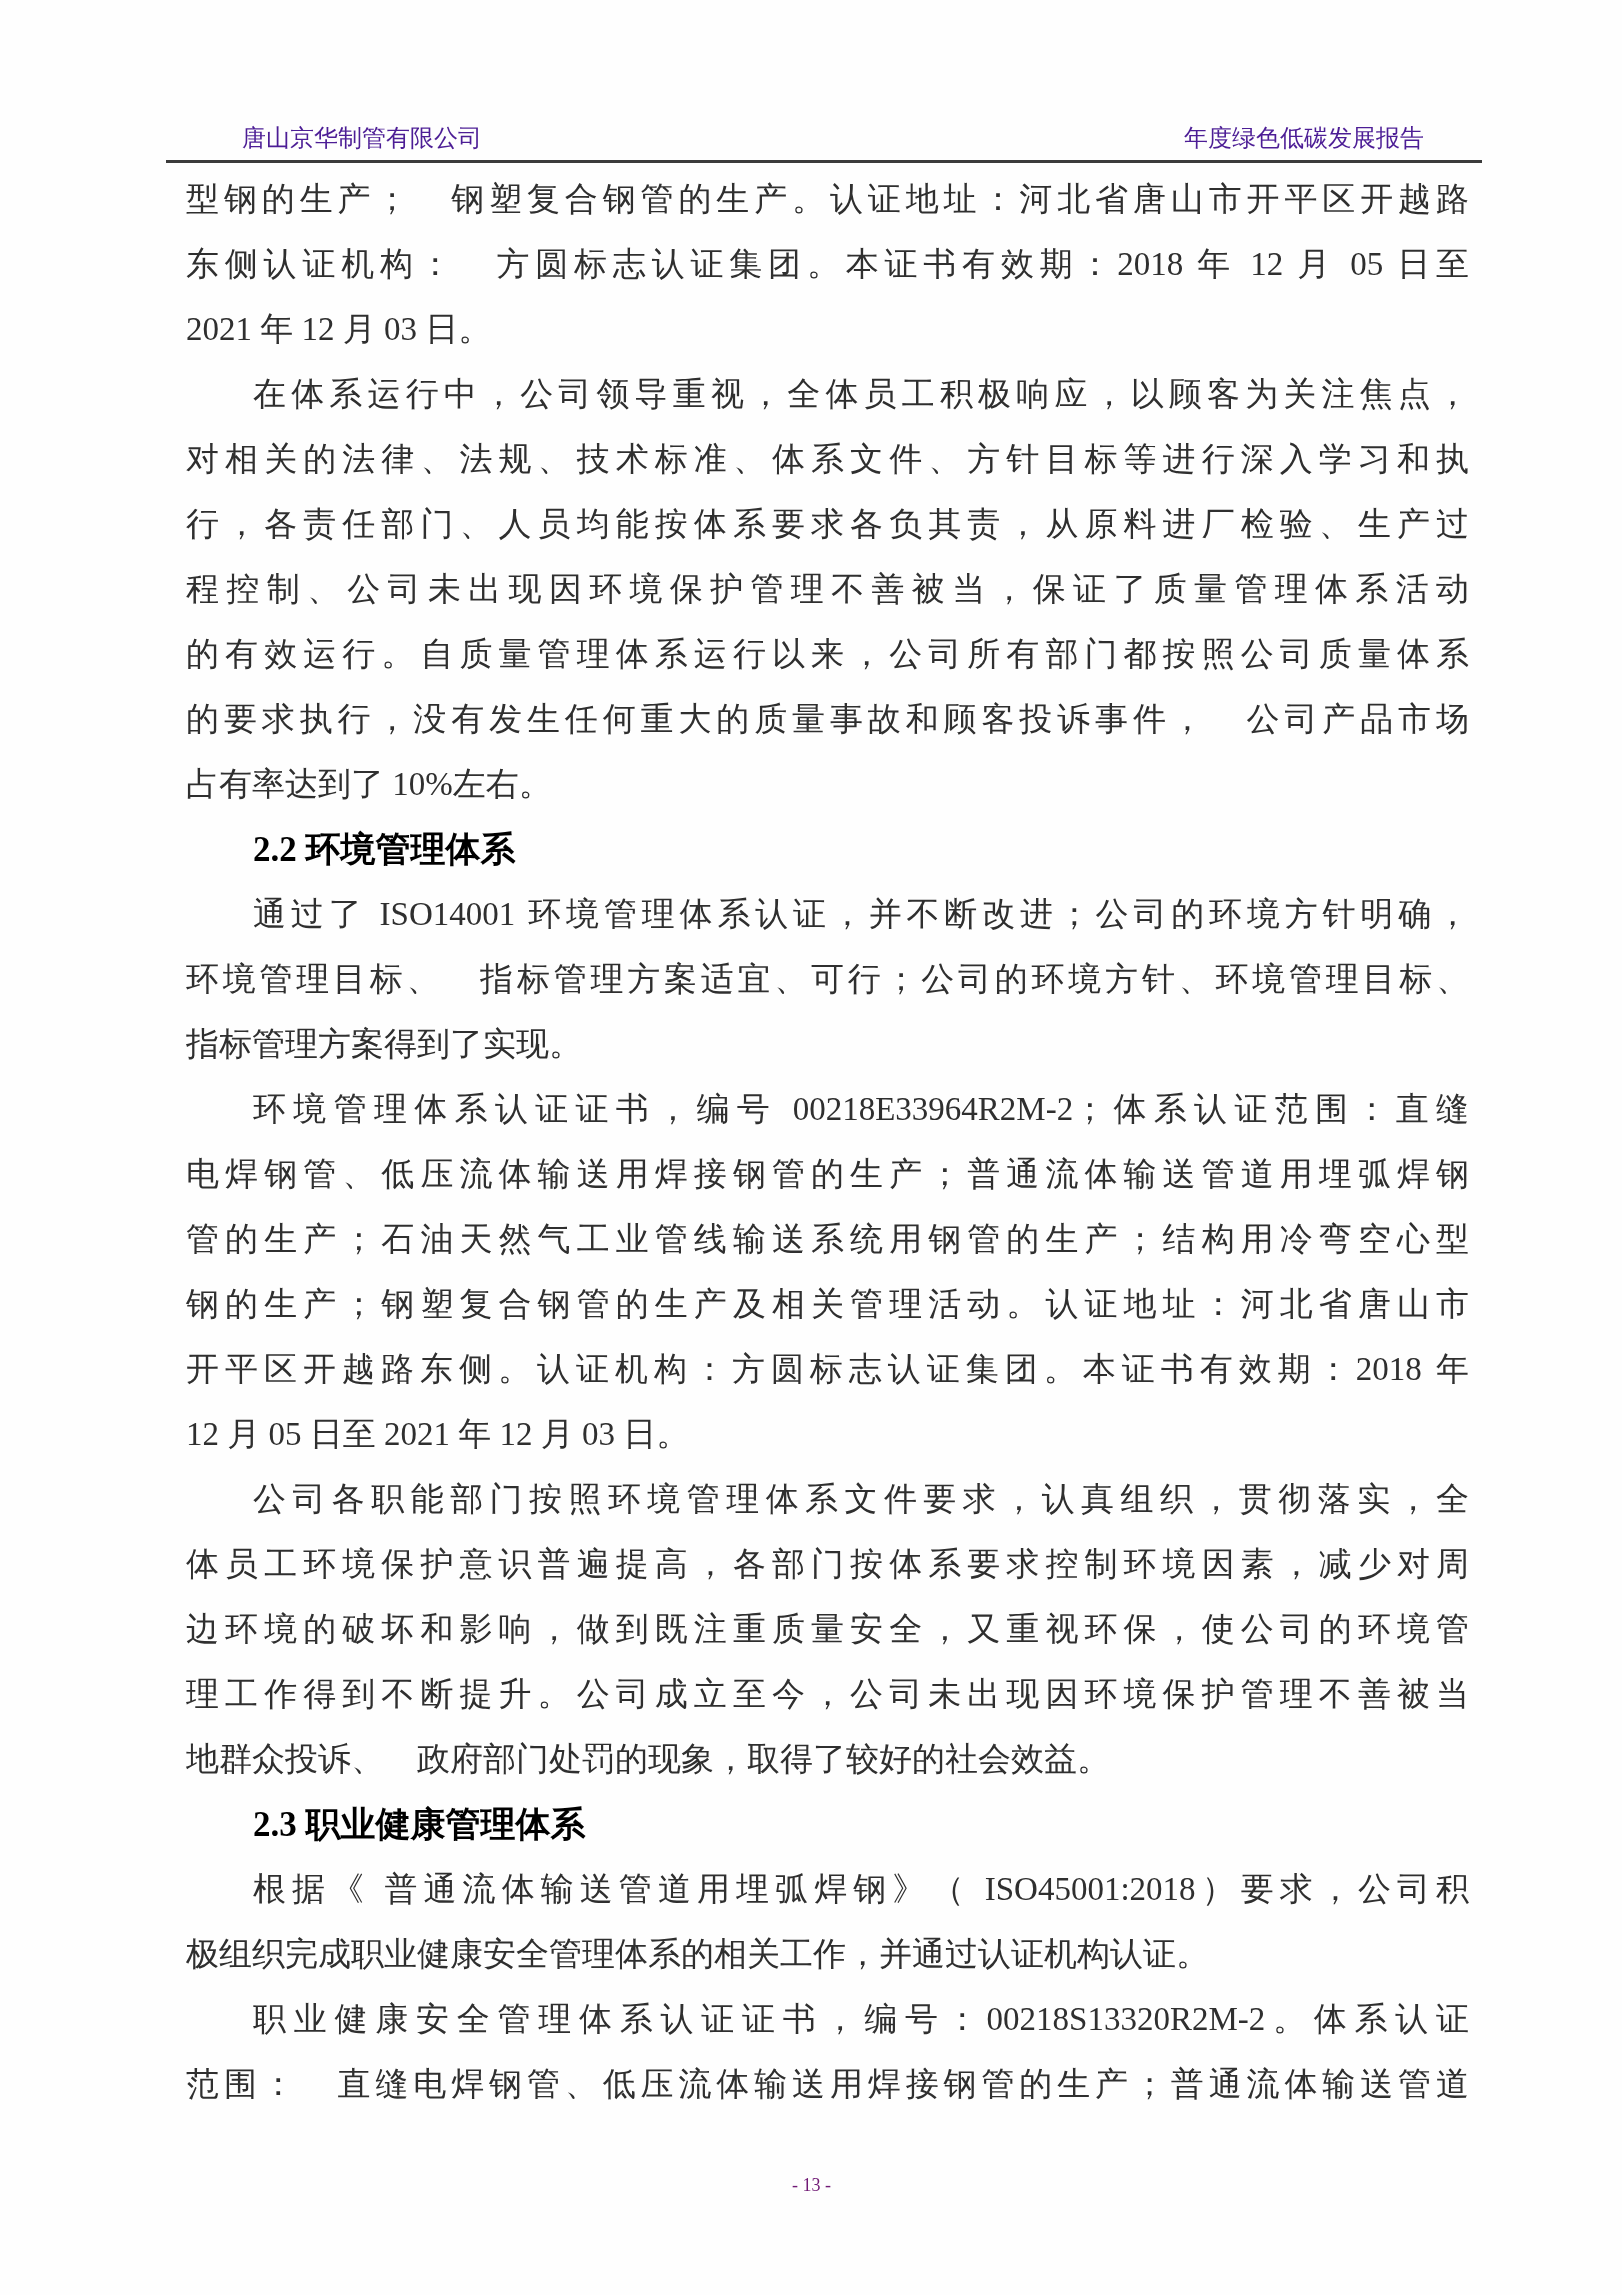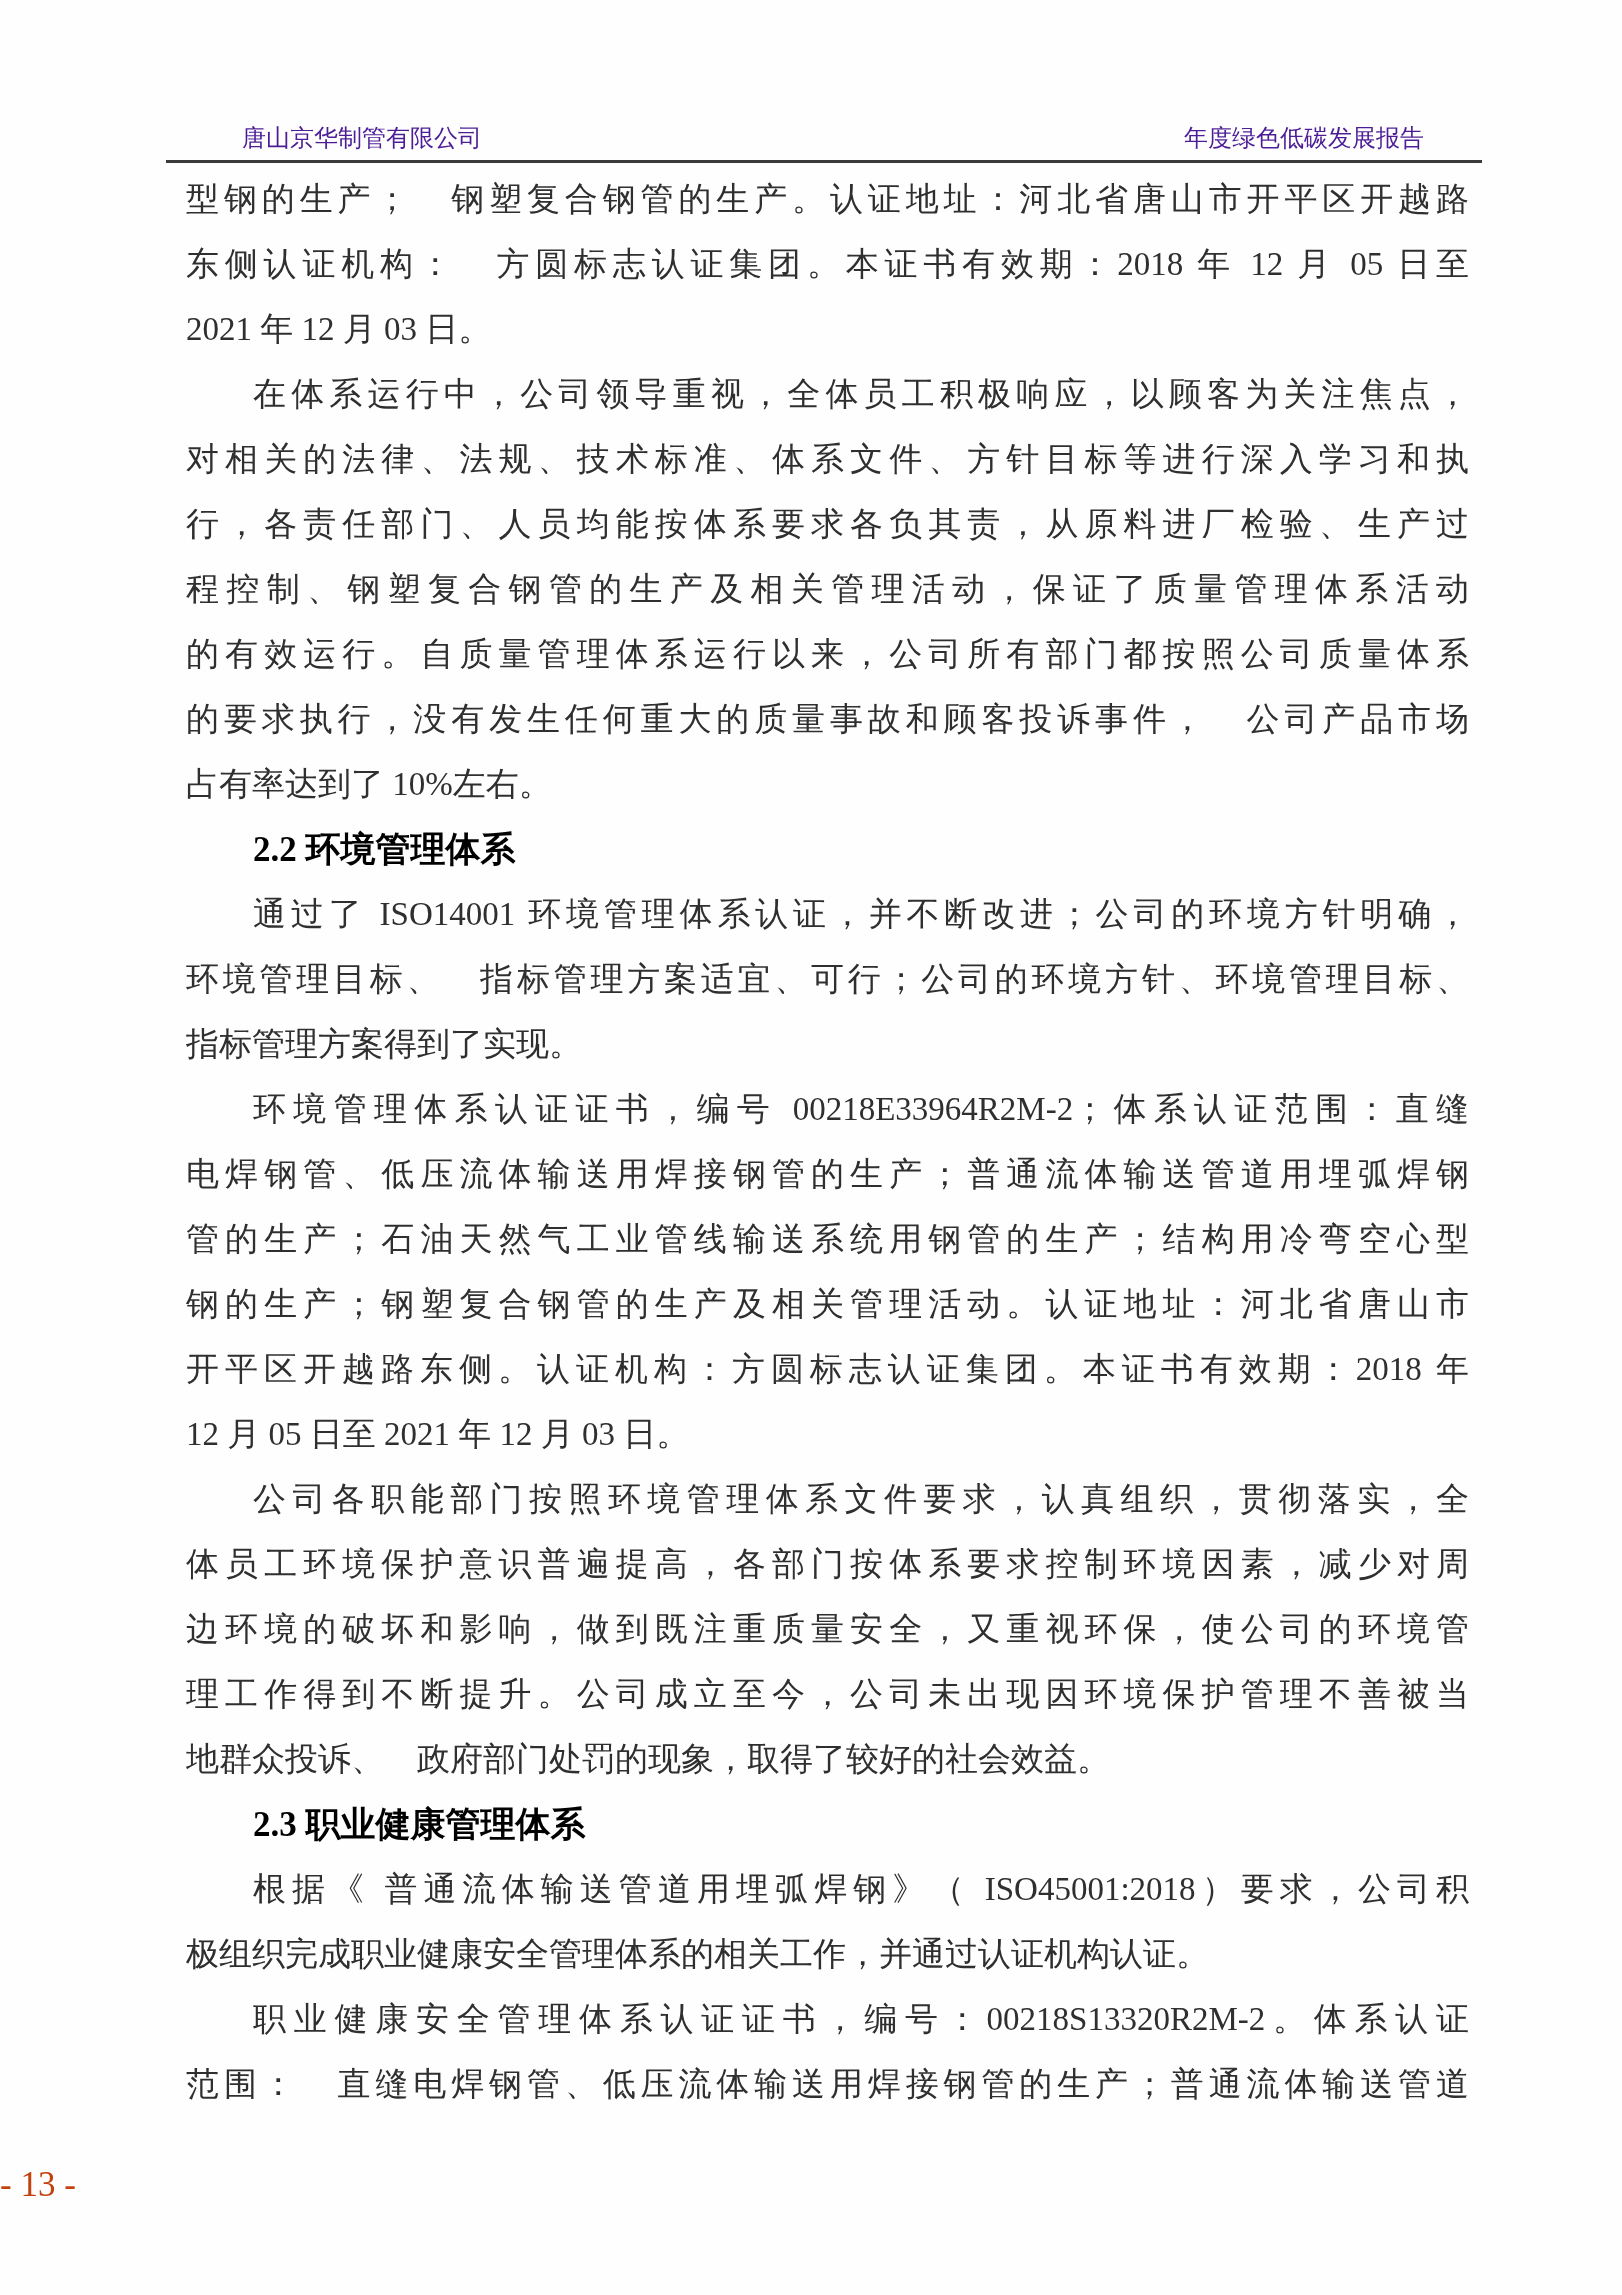--- a/index.html
+++ b/index.html
@@ -63,23 +63,24 @@
   .block.heading .line {
     font-weight: 700;
     font-size: 35px;
     color: #000000;
   }
   .footer {
     position: absolute;
     left: 0;
     top: 2168px;
     width: 100%;
-    font-size: 35px;
+    text-align: center;
+    font-size: 18px;
     line-height: 34px;
-    color: #c2410c;
+    color: #701a75;
   }
 </style>
 </head>
 <body>
 
 <div class="page" style="--ink: #2f2f2f; --rule: #3b3b3b; --paper: #fefefe;">
 
   <div class="header-row">
     <span class="header-left">唐山京华制管有限公司</span>
     <span class="header-right">年度绿色低碳发展报告</span>
@@ -90,21 +91,21 @@
   <main class="content">
       <div class="block paragraph">
         <div class="line justify">型钢的生产；　钢塑复合钢管的生产。认证地址：河北省唐山市开平区开越路</div>
         <div class="line justify">东侧认证机构：　方圆标志认证集团。本证书有效期：2018 年 12 月 05 日至</div>
         <div class="line">2021 年 12 月 03 日。</div>
       </div>
       <div class="block paragraph">
         <div class="line justify indent">在体系运行中，公司领导重视，全体员工积极响应，以顾客为关注焦点，</div>
         <div class="line justify">对相关的法律、法规、技术标准、体系文件、方针目标等进行深入学习和执</div>
         <div class="line justify">行，各责任部门、人员均能按体系要求各负其责，从原料进厂检验、生产过</div>
-        <div class="line justify">程控制、钢塑复合钢管的生产及相关管理活动，保证了质量管理体系活动</div>
+        <div class="line justify">程控制、公司未出现因环境保护管理不善被当，保证了质量管理体系活动</div>
         <div class="line justify">的有效运行。自质量管理体系运行以来，公司所有部门都按照公司质量体系</div>
         <div class="line justify">的要求执行，没有发生任何重大的质量事故和顾客投诉事件，　公司产品市场</div>
         <div class="line">占有率达到了 10%左右。</div>
       </div>
       <div class="block heading">
         <div class="line indent">2.2 环境管理体系</div>
       </div>
       <div class="block paragraph">
         <div class="line justify indent">通过了 ISO14001 环境管理体系认证，并不断改进；公司的环境方针明确，</div>
         <div class="line justify">环境管理目标、　指标管理方案适宜、可行；公司的环境方针、环境管理目标、</div>

